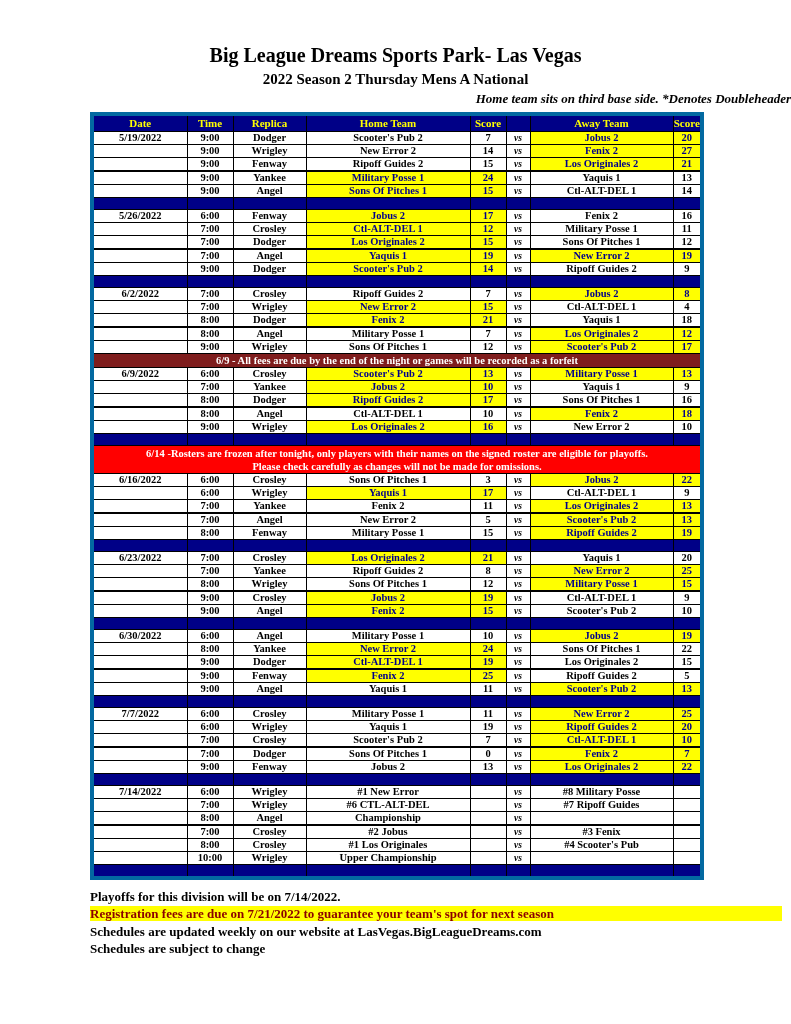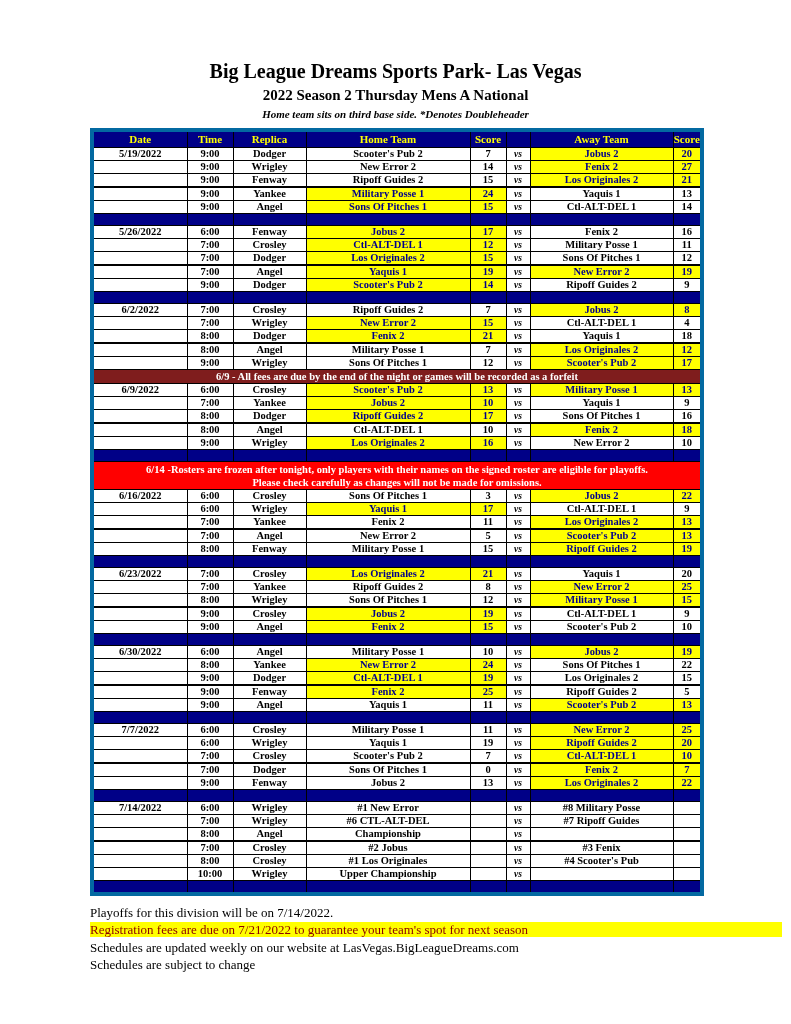--- a/index.html
+++ b/index.html
@@ -1,36 +1,36 @@
 <!DOCTYPE html>
 <html><head>
 <meta charset="utf-8">
 <style>
   html,body { margin:0; padding:0; background:#ffffff; }
   .page { width:791px; height:1024px; background:#ffffff; position:relative; overflow:hidden;
           font-family:"Liberation Serif", serif; color:#000; }
-  .masthead { padding-top:60px; text-align:center; }
+  .masthead { padding-top:44px; text-align:center; }
   .title { font-size:20px; font-weight:bold; line-height:23px; }
   .subtitle { font-size:15px; font-weight:bold; line-height:18px; margin-top:3px; }
-  .note { font-size:11px; font-weight:bold; font-style:italic; line-height:13px; margin-top:4px; }
+  .note { font-size:13px; font-weight:bold; font-style:italic; line-height:13px; margin-top:4px;text-align:right; }
 
   table.sched { border-collapse:collapse; table-layout:fixed; width:610px; margin:7px 0 0 90px;
                 border:4px solid #0369a1; }
   .sched th, .sched td { border:1px solid #000; padding:0; text-align:center; font-weight:bold;
                 overflow:hidden; white-space:nowrap; }
   .sched th { background:#000087; color:#ffff00; font-size:11px; height:15px; line-height:15px; }
   .sched td { font-size:10.5px; height:12px; line-height:12px; color:#000; background:#fff; }
   td.win { background:#ffff00 !important; color:#00008b; }
   td.vs { font-style:italic; font-size:9.5px; }
   tr.thick td { border-top:2px solid #000; }
   tr.sep td { background:#000087; height:11px; }
   tr.notice td { background:#7f1d1d; color:#ffffff; font-size:10.5px; height:13px; line-height:13px; }
   tr.banner td { background:#ff0000; color:#ffffff; font-size:10.5px; height:27px; line-height:13px; }
 
-  .footer { margin:9px 0 0 90px; font-weight:normal; }
+  .footer { margin:9px 0 0 90px; font-weight:bold; }
   .f-line { font-size:13px; line-height:15px; margin-bottom:2px; }
   .f-reg { background:#ffff00; color:#8b0000; width:692px; margin:1px 0 3px 0; }
 </style>
 </head>
 <body>
 
 <div class="page">
 
   <div class="masthead">
     <div class="title">Big League Dreams Sports Park- Las Vegas</div>

